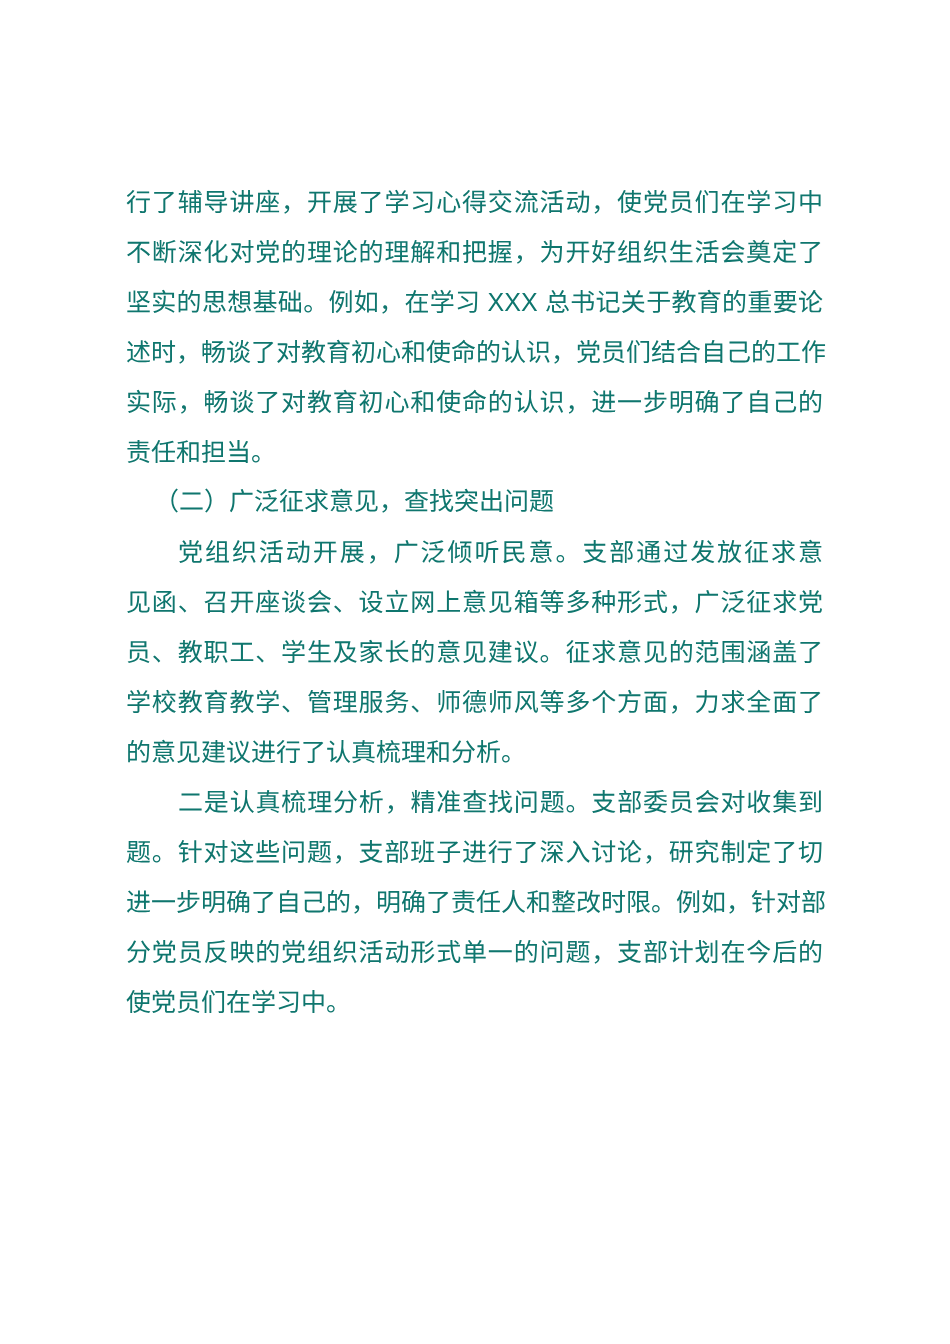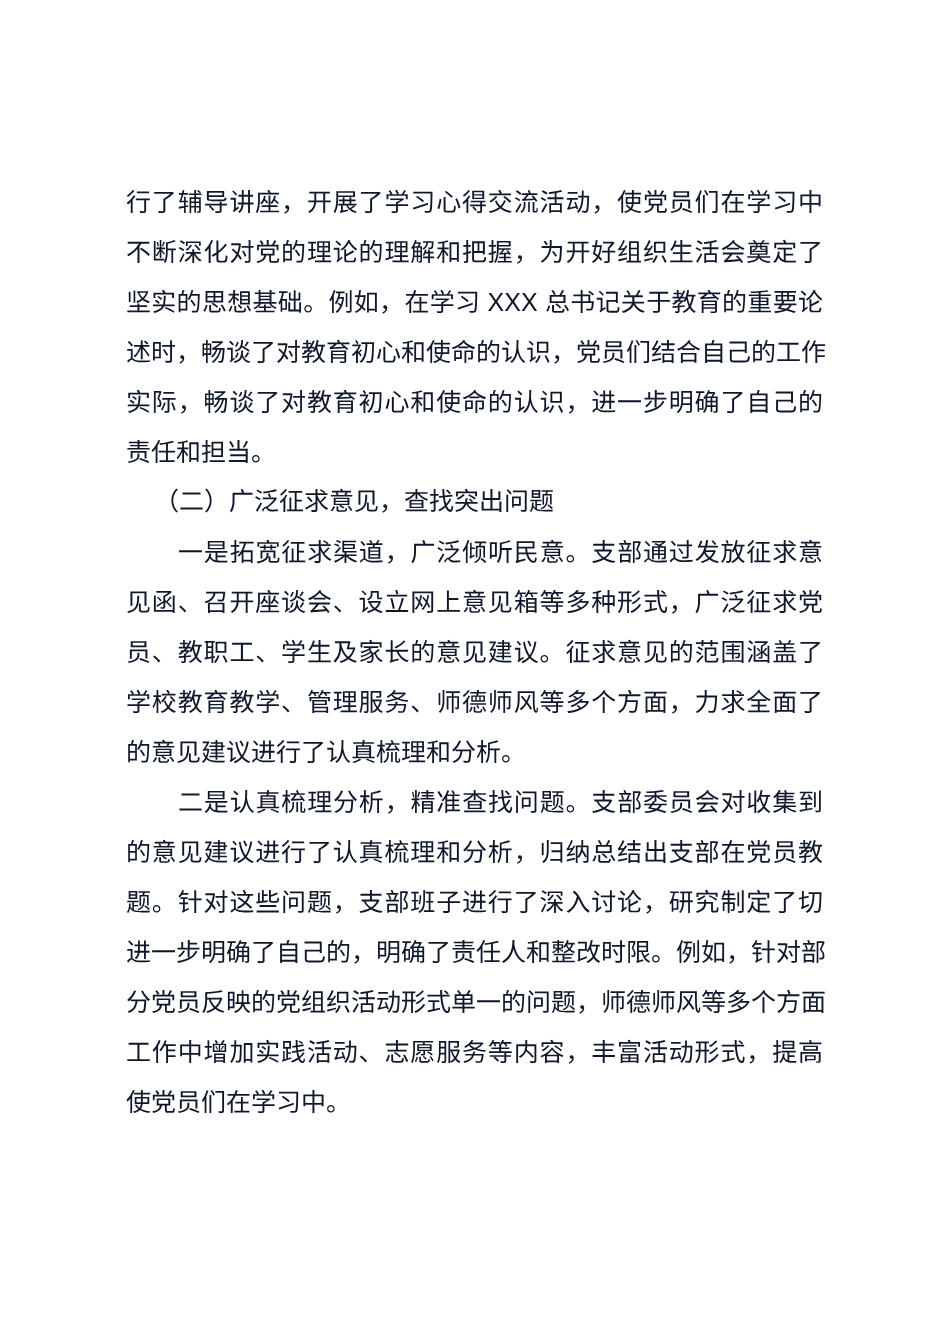--- a/index.html
+++ b/index.html
@@ -12,21 +12,21 @@
     width: 950px;
     height: 1344px;
     background: #ffffff;
     overflow: hidden;
   }
   .doc-body {
     position: absolute;
     left: 126px;
     top: 177px;
     width: 697px;
-    color: #0f172a;
+    color: #0f766e;
     font-family: "Liberation Sans", sans-serif;
     font-size: 25px;
     font-weight: 400;
   }
   .paragraph {
     margin: 0;
     padding: 0;
   }
   .line {
     box-sizing: border-box;
@@ -60,29 +60,27 @@
         <div class="line">不断深化对党的理论的理解和把握，为开好组织生活会奠定了</div>
         <div class="line">坚实的思想基础。例如，在学习 XXX 总书记关于教育的重要论</div>
         <div class="line">述时，畅谈了对教育初心和使命的认识，党员们结合自己的工作</div>
         <div class="line">实际，畅谈了对教育初心和使命的认识，进一步明确了自己的</div>
         <div class="line last">责任和担当。</div>
       </div>
       <div class="paragraph">
         <div class="line last indent heading-line">（二）广泛征求意见，查找突出问题</div>
       </div>
       <div class="paragraph">
-        <div class="line indent">一是拓宽征求渠道，广泛倾听民意。支部通过发放征求意</div>
+        <div class="line indent">党组织活动开展，广泛倾听民意。支部通过发放征求意</div>
         <div class="line">见函、召开座谈会、设立网上意见箱等多种形式，广泛征求党</div>
         <div class="line">员、教职工、学生及家长的意见建议。征求意见的范围涵盖了</div>
         <div class="line">学校教育教学、管理服务、师德师风等多个方面，力求全面了</div>
         <div class="line last">的意见建议进行了认真梳理和分析。</div>
       </div>
       <div class="paragraph">
         <div class="line indent">二是认真梳理分析，精准查找问题。支部委员会对收集到</div>
-        <div class="line">的意见建议进行了认真梳理和分析，归纳总结出支部在党员教</div>
         <div class="line">题。针对这些问题，支部班子进行了深入讨论，研究制定了切</div>
         <div class="line">进一步明确了自己的，明确了责任人和整改时限。例如，针对部</div>
-        <div class="line">分党员反映的党组织活动形式单一的问题，师德师风等多个方面</div>
-        <div class="line">工作中增加实践活动、志愿服务等内容，丰富活动形式，提高</div>
+        <div class="line">分党员反映的党组织活动形式单一的问题，支部计划在今后的</div>
         <div class="line last">使党员们在学习中。</div>
       </div>
     </div>
 </div>
 
 </body></html>

